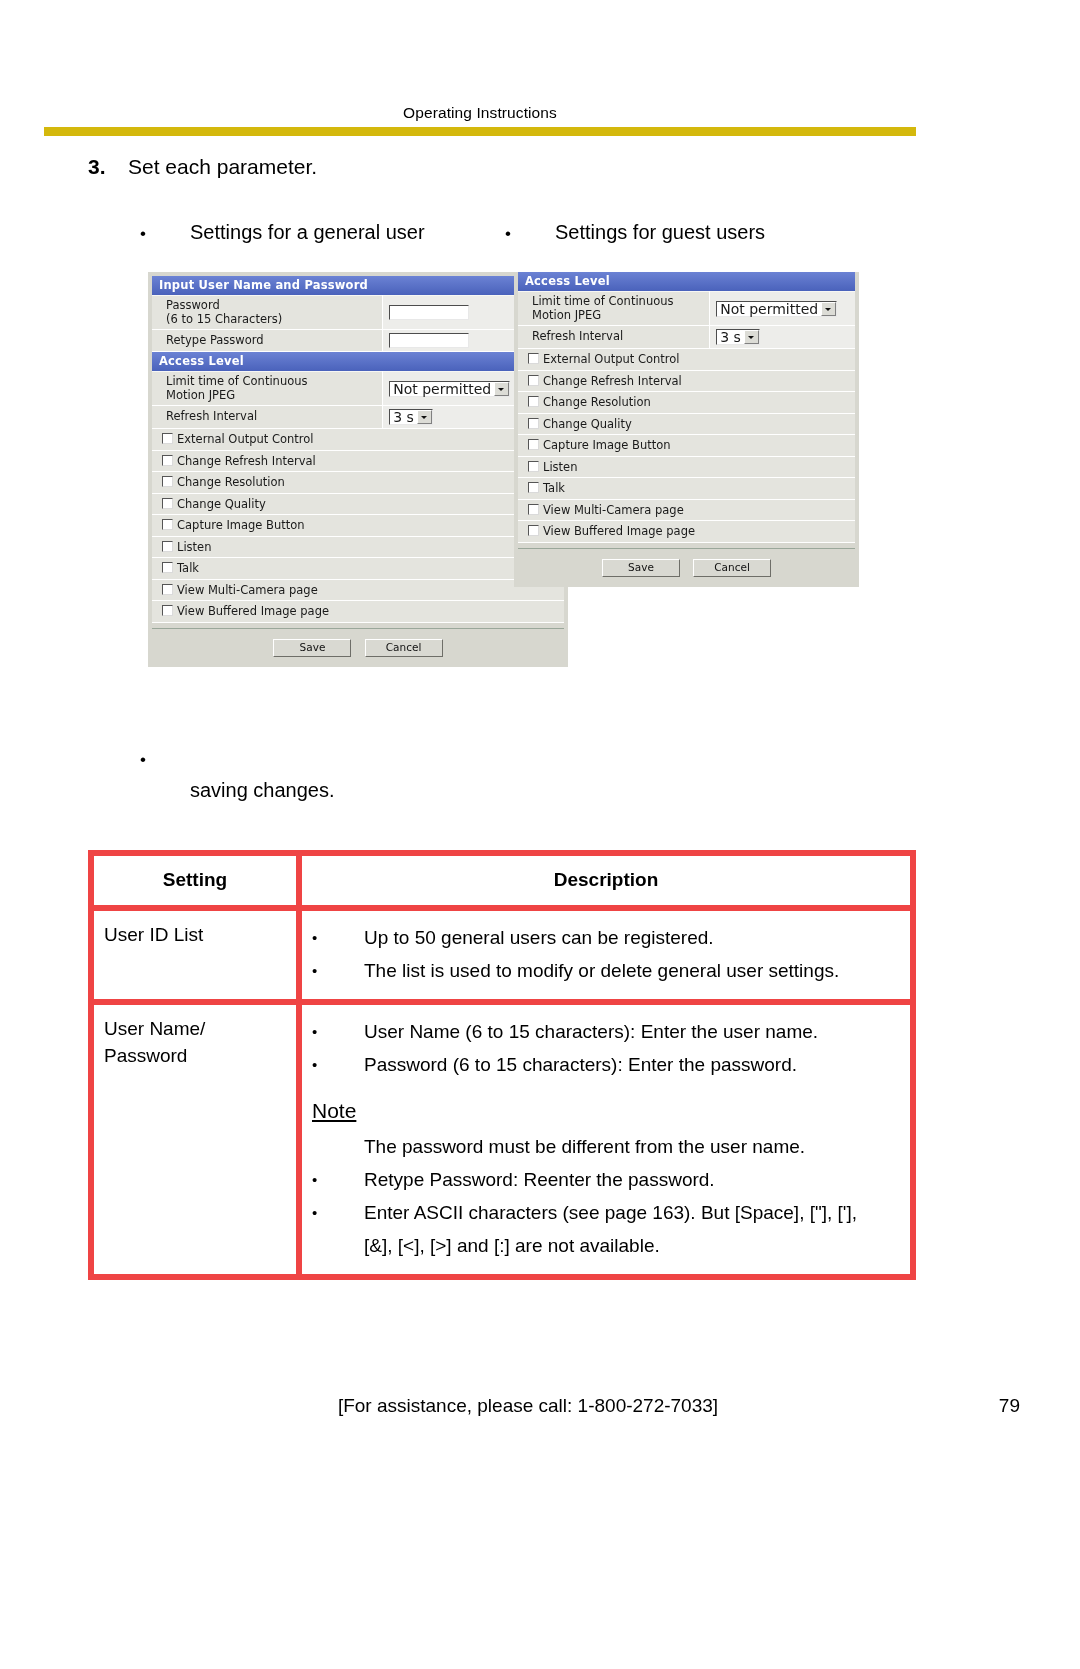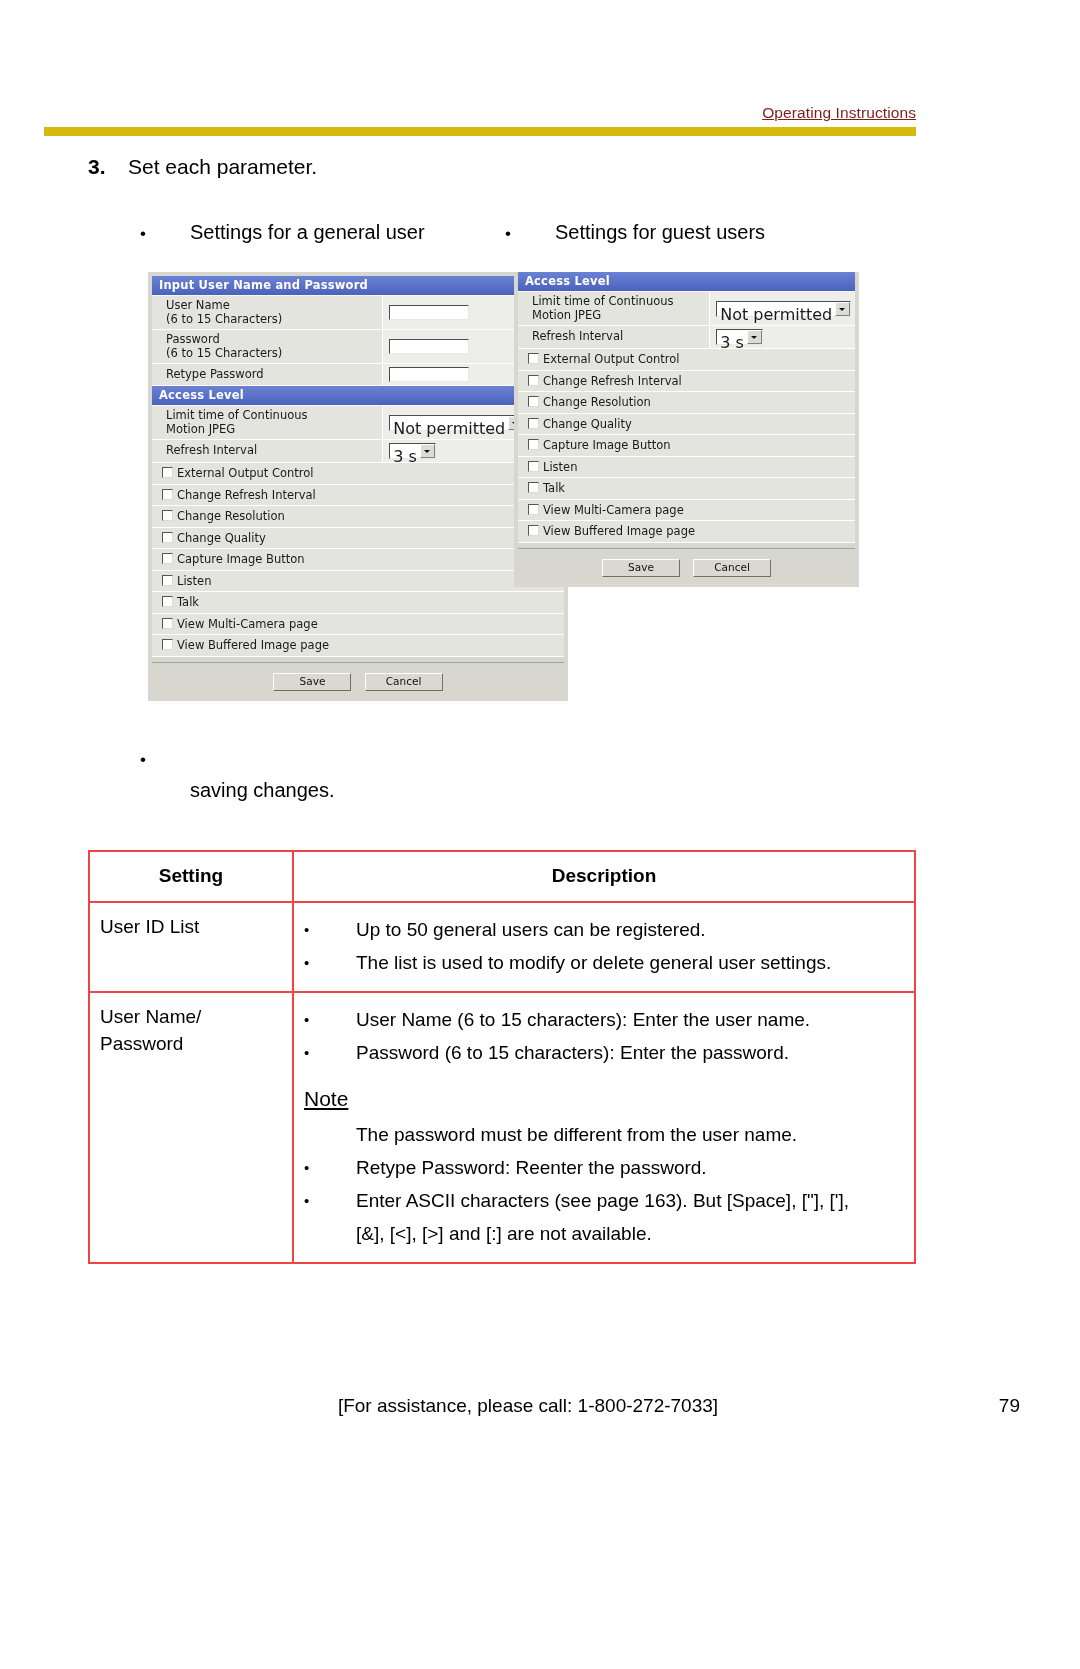--- a/index.html
+++ b/index.html
@@ -17,26 +17,25 @@
   }
 
   
   .page-header {
     position: absolute;
     left: 44px;
     top: 104px;
     width: 872px;
   }
   .page-header-text {
-    text-align: right;
+    text-align: center;
     font-size: 15.5px;
     line-height: 18px;
-    color: #7f1d1d;
+    color: #000000;
     letter-spacing: 0.1px;
-    text-decoration: underline;
   }
   .header-rule {
     margin-top: 5px;
     height: 9px;
     background: #d4b80c;
     width: 872px;
   }
 
   
   .step {
@@ -168,22 +167,22 @@
     align-items: stretch;
     background: #ffffff;
     border-top: 1px solid #4d4d4d;
     border-left: 1px solid #4d4d4d;
     border-right: 1px solid #e8e8e8;
     border-bottom: 1px solid #e8e8e8;
     height: 14px;
     vertical-align: middle;
   }
   .sel-text {
-    padding: 6px 3px;
-    font-size: 16px;
+    padding: 0 3px;
+    font-size: 14px;
     line-height: 14px;
     white-space: nowrap;
     color: #1a1a1a;
   }
   .sel-arrow {
     width: 13px;
     background: #dcdcd6;
     border-left: 1px solid #ffffff;
     border-top: 1px solid #ffffff;
     border-right: 1px solid #808080;
@@ -266,21 +265,21 @@
   
   table.doc {
     position: absolute;
     left: 88px;
     top: 850px;
     width: 828px;
     border-collapse: collapse;
     border: 2px solid #000;
   }
   table.doc th, table.doc td {
-    border: 2px solid #ef4444;
+    border: 6px solid #ef4444;
     vertical-align: top;
     padding: 10px 10px 12px 10px;
   }
   table.doc th {
     font-size: 19px;
     font-weight: bold;
     text-align: center;
     padding-top: 13px;
     padding-bottom: 14px;
   }
@@ -366,29 +365,20 @@
   </div>
 </div>
 
 <div class="shot shot-left">
   <div class="shot-inner">
 
     <div class="sec-head">Input User Name and Password</div>
 
     <table class="form">
       <tbody>
-          <tr>
-        <td class="lbl">
-          <span>User Name</span><br>
-          <span>(6 to 15 Characters)</span>
-        </td>
-        <td class="val">
-          <span class="txtbox"></span>
-        </td>
-      </tr>
       <tr>
         <td class="lbl">
           <span>Password</span><br>
           <span>(6 to 15 Characters)</span>
         </td>
         <td class="val">
           <span class="txtbox"></span>
         </td>
       </tr>
       <tr>

